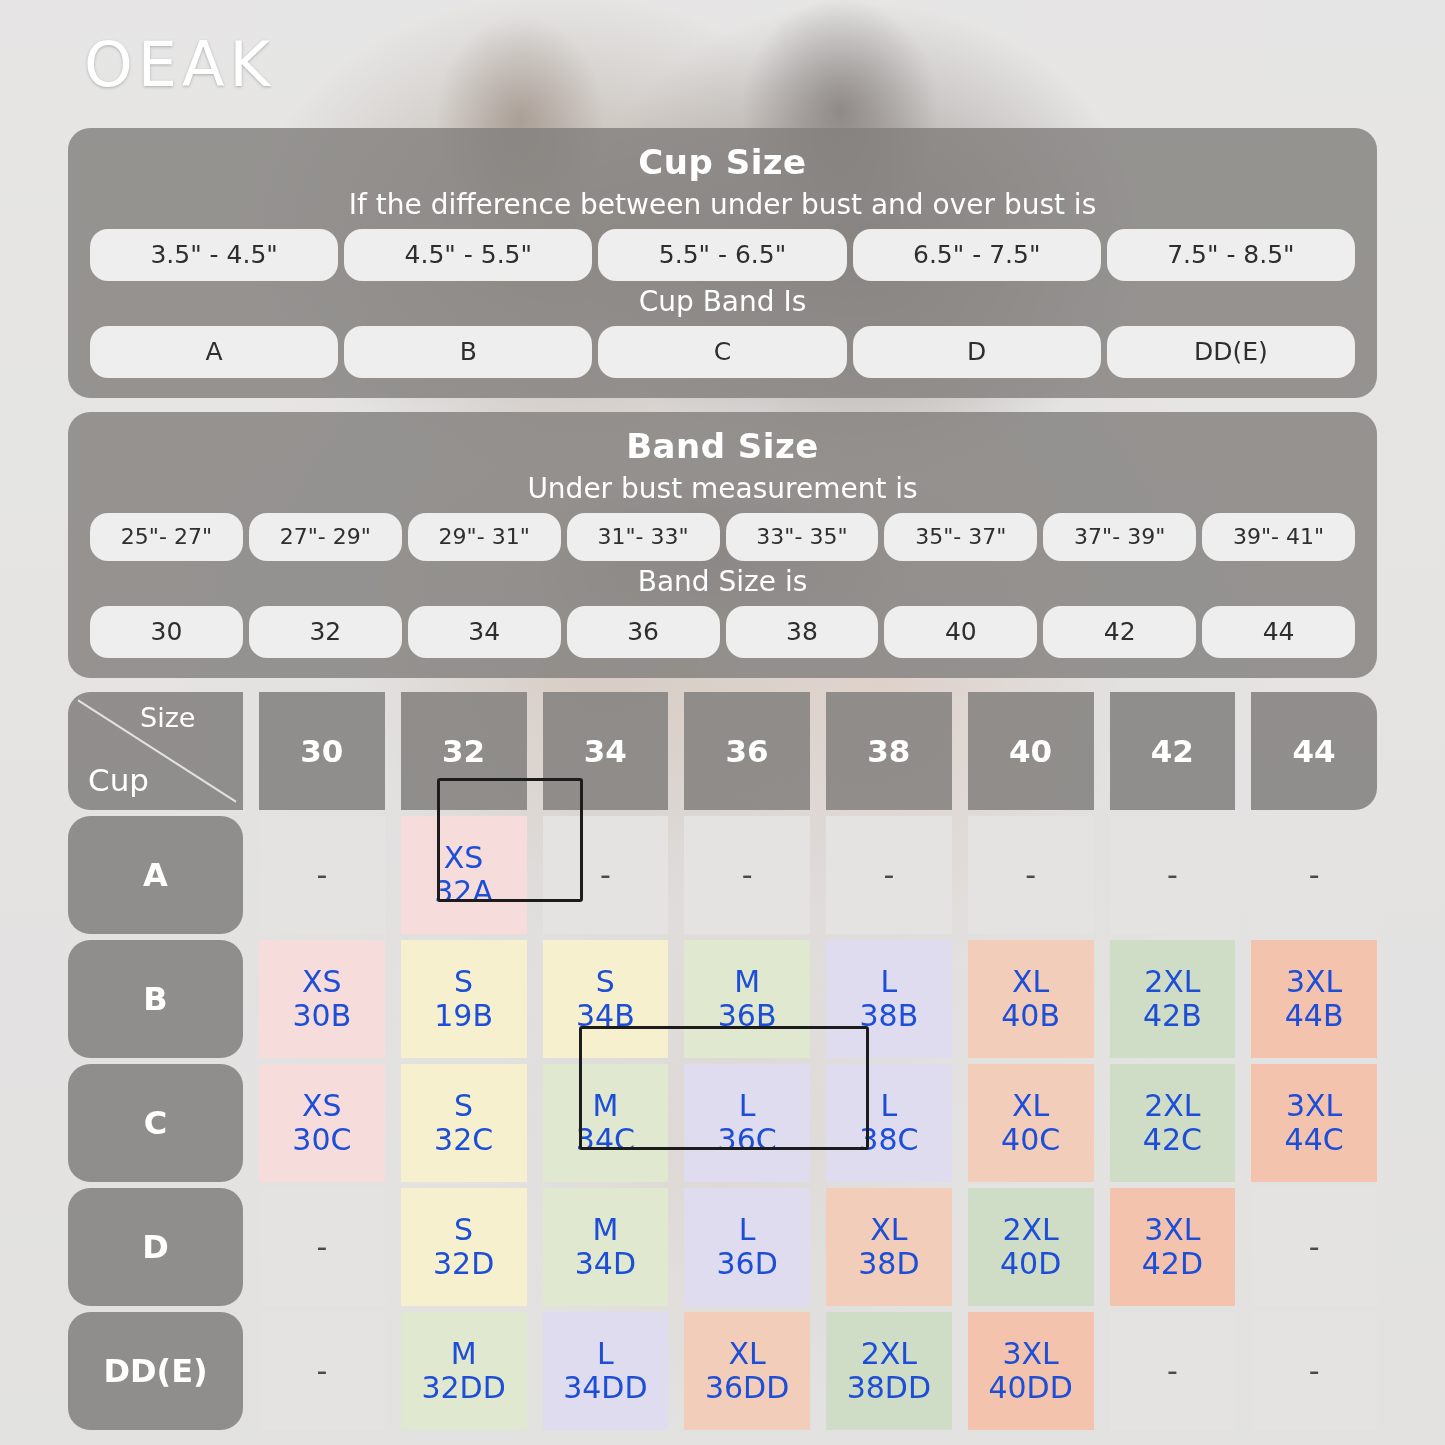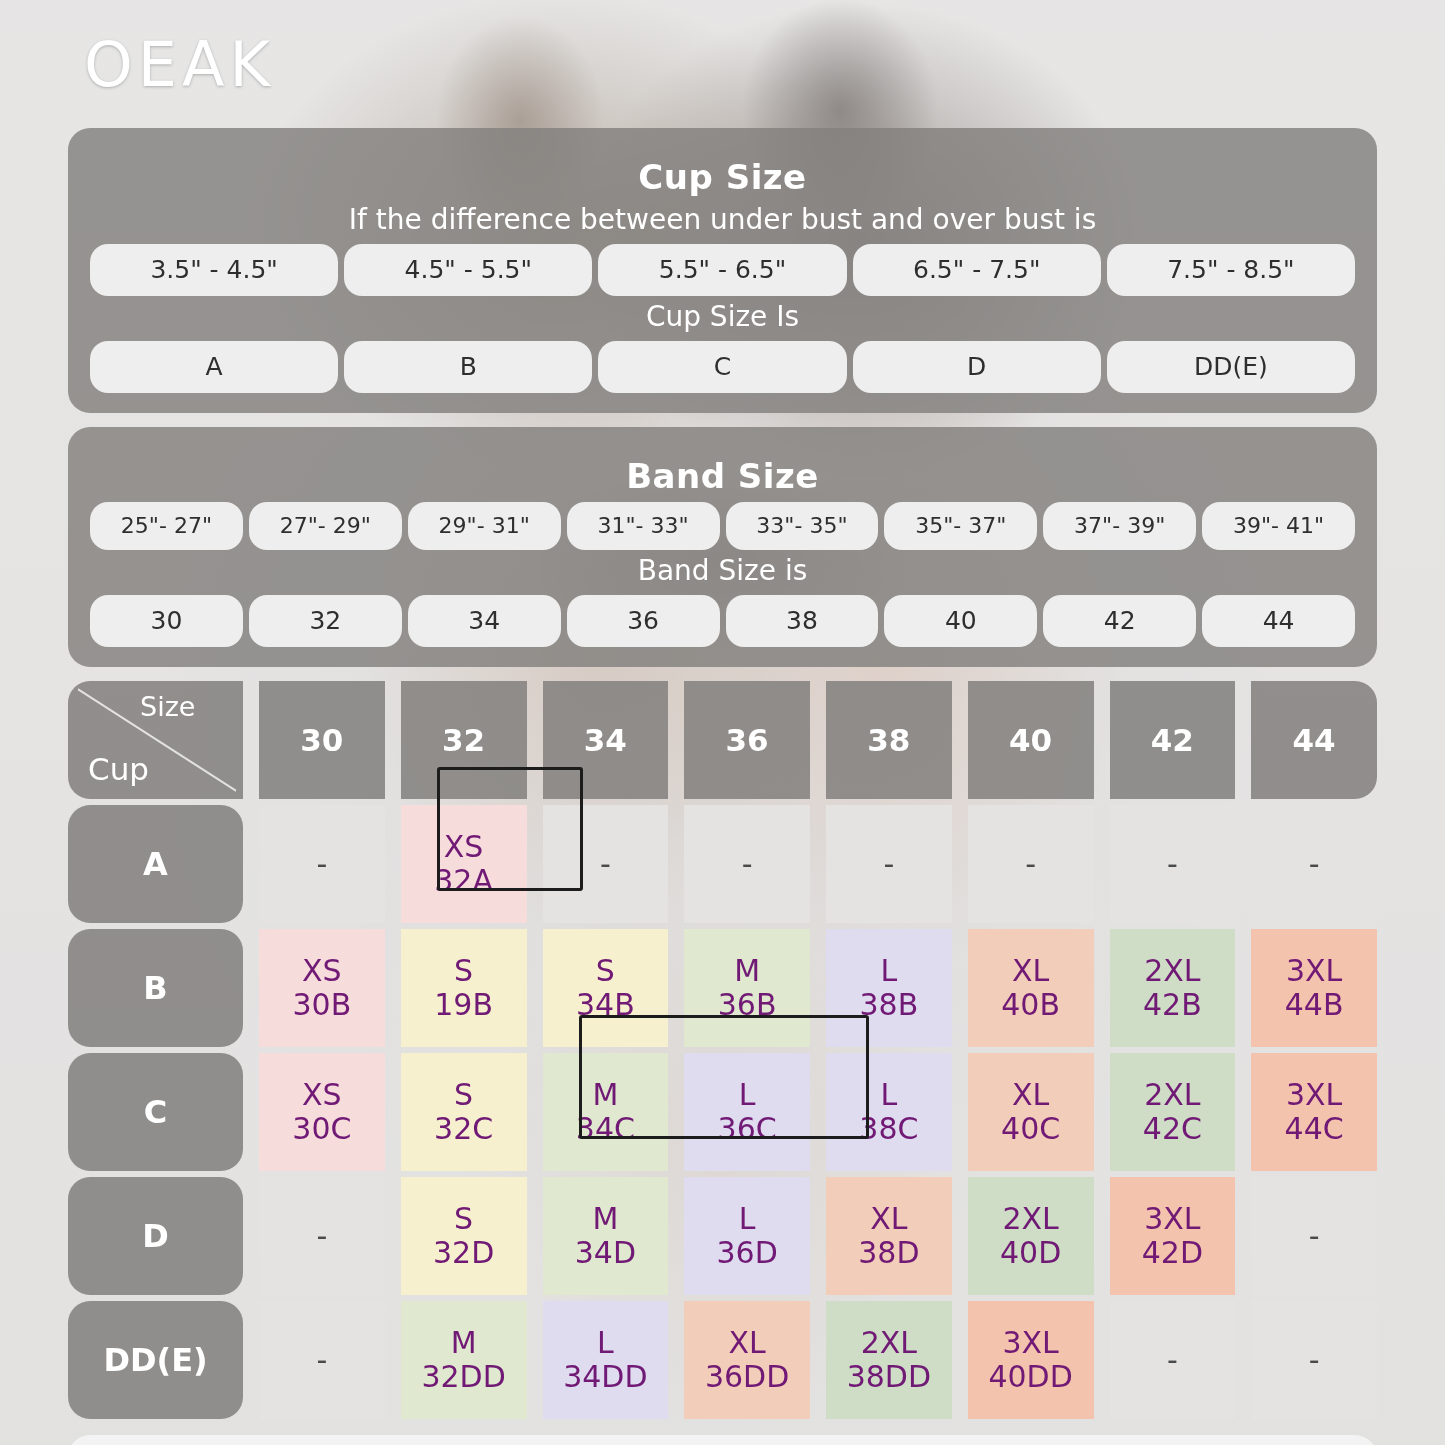--- a/index.html
+++ b/index.html
@@ -75,21 +75,21 @@
     background: rgba(130,128,126,0.82);
     border-radius: 22px;
     padding: 14px 22px 20px 22px;
     margin-bottom: 14px;
   }
   .panel-title {
     text-align: center;
     color: #ffffff;
     font-size: 34px;
     font-weight: bold;
-    margin: 15px 0 6px 0;
+    margin: 0 0 6px 0;
     letter-spacing: 0.5px;
   }
   .panel-sub {
     text-align: center;
     color: #ffffff;
     font-size: 28px;
     margin: 4px 0 8px 0;
   }
   .row {
     display: flex;
@@ -145,21 +145,21 @@
     font-weight: bold;
     display: flex; align-items: center; justify-content: center;
   }
   .mcell {
     flex: 1 1 0;
     display: flex;
     flex-direction: column;
     align-items: center;
     justify-content: center;
     font-size: 30px;
-    color: #701a75;
+    color: #1d4ed8;
     line-height: 1.12;
     height: 118px;
     background: #e4e3e2;
   }
   .mcell span { display:block; }
   .mcell .l1 { font-size: 30px; }
   .mcell .l2 { font-size: 30px; }
   .mcell.dash { color:#4a4a4a; font-size: 28px; }
 
   
@@ -215,32 +215,33 @@
     <div class="panel">
       <div class="panel-title">Cup Size</div>
       <div class="panel-sub">If the  difference between under bust and over bust is</div>
       <div class="row">
         <div class="cell">3.5" -  4.5"</div>
         <div class="cell">4.5" -  5.5"</div>
         <div class="cell">5.5" -  6.5"</div>
         <div class="cell">6.5" -  7.5"</div>
         <div class="cell">7.5" -  8.5"</div>
       </div>
-      <div class="panel-sub">Cup Size Is</div>
+      <div class="panel-sub">Cup Band Is</div>
       <div class="row">
         <div class="cell">A</div>
         <div class="cell">B</div>
         <div class="cell">C</div>
         <div class="cell">D</div>
         <div class="cell">DD(E)</div>
       </div>
     </div>
 
     <div class="panel">
       <div class="panel-title">Band Size</div>
+      <div class="panel-sub">Under bust measurement is</div>
       <div class="row">
         <div class="cell small">25"- 27"</div>
         <div class="cell small">27"- 29"</div>
         <div class="cell small">29"- 31"</div>
         <div class="cell small">31"- 33"</div>
         <div class="cell small">33"- 35"</div>
         <div class="cell small">35"- 37"</div>
         <div class="cell small">37"- 39"</div>
         <div class="cell small">39"- 41"</div>
       </div>

